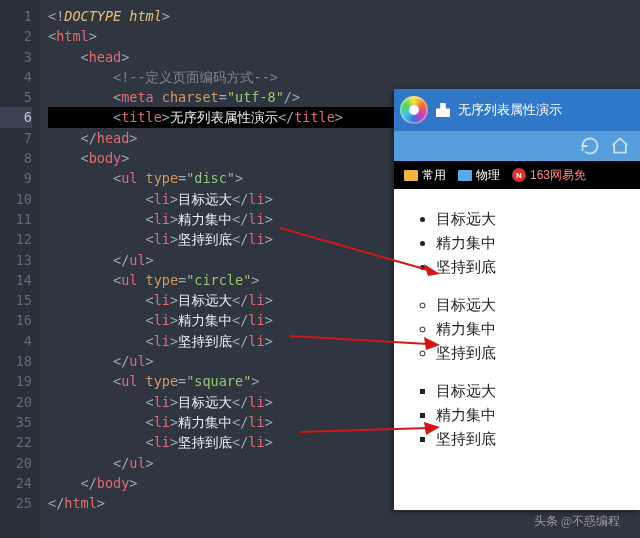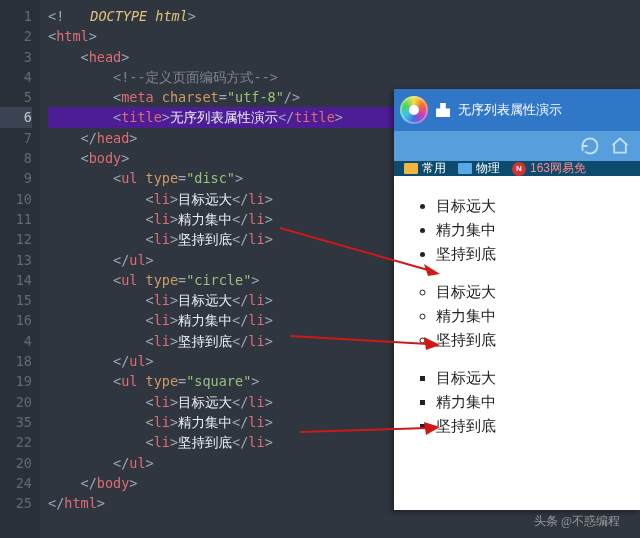--- a/index.html
+++ b/index.html
@@ -4,38 +4,38 @@
 <style>
 * { margin:0; padding:0; box-sizing:border-box; }
 body { font-family:Consolas,Monaco,monospace; font-size:14px; background:#2b2b2b; width:640px; height:538px; overflow:hidden; position:relative; }
 
 .editor { position:absolute; left:0; top:0; width:640px; height:538px; background:#2f3640; display:flex; }
 .gutter { width:40px; background:#2a3038; text-align:right; padding:6px 8px 0 0; color:#5f6a78; font-size:13.5px; user-select:none; }
 .gutter div { height:20.3px; line-height:20.3px; }
 .gutter div.cur { background:#3b4252; color:#c0c7d1; }
 .code { flex:1; padding:6px 0 0 8px; line-height:20.3px; font-size:13.5px; color:#d8dee9; white-space:pre; }
 .code .row { height:20.3px; }
-.code .row.cur { background:#4c1d95; }
+.code .row.cur { background:#000000; }
 .pn { color:#a0a8b4; } 
 .tg { color:#e06c75; } 
-.dt { color:#e5c07b; font-style:italic;margin-left:26px; } 
+.dt { color:#e5c07b; font-style:italic; } 
 .at { color:#d19a66; } 
 .st { color:#98c379; } 
 .cm { color:#7f848e;margin-top:24px; } 
 .tx { color:#eceff4; } 
 
 .browser { position:absolute; left:394px; top:89px; width:246px; height:421px; box-shadow:-2px 2px 6px rgba(0,0,0,.4); background:#fff; }
 .b-top { height:42px; background:#3078c7; display:flex; align-items:center; padding:0 6px; gap:8px; }
 .logo { width:28px; height:28px; border-radius:50%; background:conic-gradient(#f0e24a,#f07030,#cc3dbe,#4a6be0,#3cc8e0,#56d060,#f0e24a); position:relative; box-shadow:0 0 0 2px rgba(255,255,255,.3) inset; }
 .logo::after { content:''; position:absolute; inset:9px; border-radius:50%; background:#fff; }
 .tab-ic { width:14px; height:14px; background:#fff; clip-path:polygon(30% 0,70% 0,70% 40%,100% 40%,100% 100%,0 100%,0 40%,30% 40%); }
 .b-title { color:#fff; font-size:13px; font-family:'Microsoft YaHei',sans-serif; }
 .b-url { height:30px; background:#579edd; display:flex; align-items:center; gap:10px; padding:0 10px; justify-content:flex-end; }
 .nav-ic { width:20px; height:20px; color:#c5e0f7; }
-.b-book { height:15px; background:#0c4a6e; display:flex; align-items:center; gap:12px; padding:0 10px; font-family:'Microsoft YaHei',sans-serif; font-size:12px; }
+.b-book { height:28px; background:#000000; display:flex; align-items:center; gap:12px; padding:0 10px; font-family:'Microsoft YaHei',sans-serif; font-size:12px; }
 .bk { display:flex; align-items:center; gap:4px; color:#fff; }
 .bk .folder { width:14px; height:11px; border-radius:1px; }
 .bk .f1 { background:#f2b542; }
 .bk .f2 { background:#5aa9e6; }
 .bk .ne { width:14px; height:14px; border-radius:50%; background:#d63031; color:#fff; font-size:8px; display:flex; align-items:center; justify-content:center; font-weight:bold; }
 .bk.red { color:#ff8a8a; }
 .b-body { padding:18px 24px; font-family:'Microsoft YaHei',sans-serif; font-size:15px; color:#222; }
 .b-body ul { margin-bottom:14px; padding-left:18px; }
 .b-body ul.disc { list-style:disc; }
 .b-body ul.circle { list-style:circle; }

